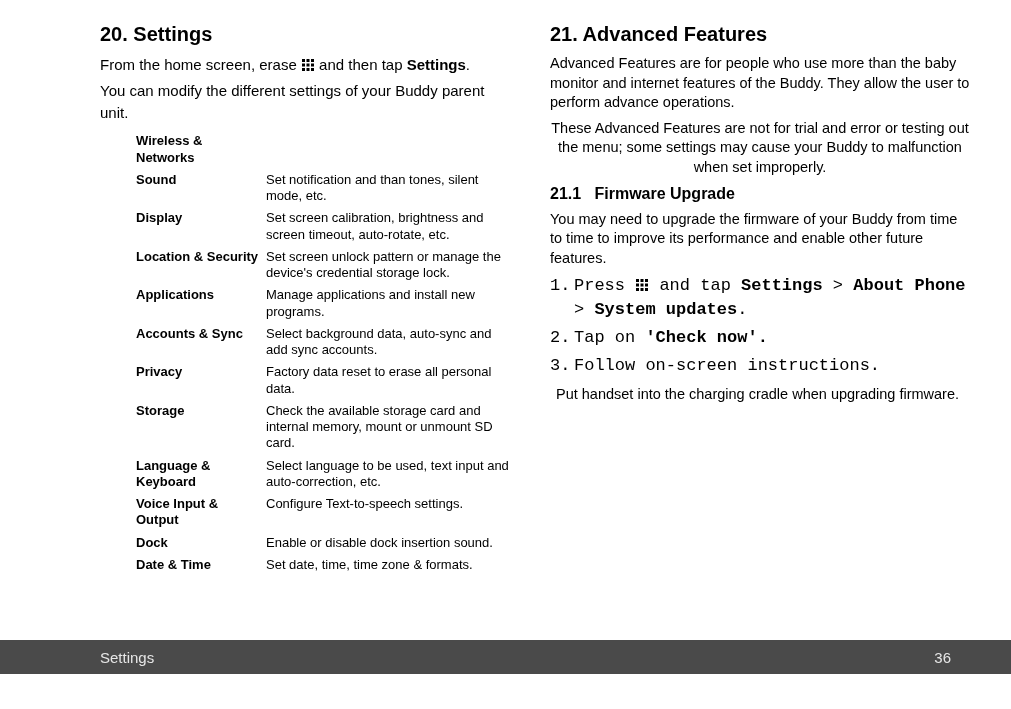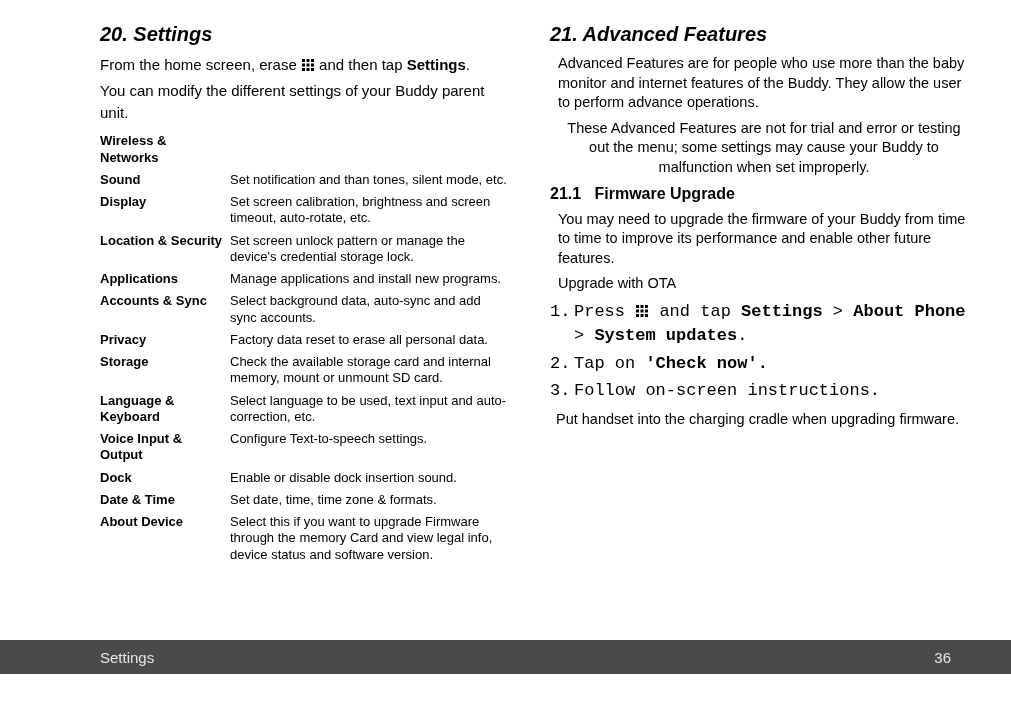--- a/index.html
+++ b/index.html
@@ -19,38 +19,38 @@
     .col {
       flex: 1;
       font-size: 14px;
       line-height: 1.4;
     }
     .col-left { max-width: 410px; }
     .col-right { max-width: 420px; }
     h2.section-title {
       font-size: 20px;
       font-weight: bold;
-      font-style: italic;
       margin-bottom: 6px;
     }
     .intro { font-size: 15px; margin-bottom: 4px; line-height: 1.45; }
     .intro b { font-weight: bold; }
     .table {
       margin-top: 10px;
     }
     .row {
       display: flex;
       margin-bottom: 6px;
     }
     .row .term {
       width: 130px;
       font-weight: bold;
       font-size: 13px;
       line-height: 1.25;
       padding-right: 6px;
+      margin-left: 36px;
     }
     .row .desc {
       flex: 1;
       font-size: 13px;
       line-height: 1.25;
     }
     sup { font-size: 9px; vertical-align: super; }
     .warning-label {
       font-weight: bold;
       font-style: italic;
@@ -60,21 +60,21 @@
       margin-bottom: 10px;
       text-align: center;
     }
     .subheading {
       font-size: 16px;
       font-weight: bold;
       margin-top: 6px;
       margin-bottom: 4px;
     }
     .subnum { display: inline-block; min-width: 40px; }
-    .para { font-size: 14.5px; margin-bottom: 6px; line-height: 1.35; margin-left: 8px;}
+    .para { font-size: 14.5px; margin-bottom: 6px; line-height: 1.35;}
     .list {
       padding-left: 0;
       list-style: none;
       counter-reset: item;
     }
     .list li {
       font-size: 17px;
       margin-bottom: 4px;
       padding-left: 24px;
       position: relative;
@@ -180,38 +180,33 @@
           <div class="desc">Configure Text-to-speech settings.</div>
         </div>
         <div class="row">
           <div class="term">Dock</div>
           <div class="desc">Enable or disable dock insertion sound.</div>
         </div>
         <div class="row">
           <div class="term">Date &amp; Time</div>
           <div class="desc">Set date, time, time zone &amp; formats.</div>
         </div>
-        <div class="row">
-          <div class="term">About Device</div>
-          <div class="desc">Select this if you want to upgrade Firmware through the memory Card and view legal info, device status and software version.</div>
-        </div>
       </div>
   </div>
 
   <div class="col col-right">
     <h2 class="section-title">21. Advanced Features</h2>
     <p class="para">Advanced Features are for people who use more than the baby monitor and internet features of the Buddy. They allow the user to perform advance operations.</p>
     <p class="para warning-body">These Advanced Features are not for trial and error or testing out the menu; some settings may cause your Buddy to malfunction when set improperly.</p>
 
     <p class="subheading">
       <span class="subnum">21.1</span>
       <span>Firmware Upgrade</span>
     </p>
     <p class="para">You may need to upgrade the firmware of your Buddy from time to time to improve its performance and enable other future features.</p>
-    <p class="para">Upgrade with OTA</p>
 
     <ol class="list">
       <li>
         <span>Press </span><span class="grid-icon"><svg viewBox="0 0 12 12">
               <rect x="0" y="0" width="3" height="3" fill="#000"></rect>
               <rect x="4.5" y="0" width="3" height="3" fill="#000"></rect>
               <rect x="9" y="0" width="3" height="3" fill="#000"></rect>
               <rect x="0" y="4.5" width="3" height="3" fill="#000"></rect>
               <rect x="4.5" y="4.5" width="3" height="3" fill="#000"></rect>
               <rect x="9" y="4.5" width="3" height="3" fill="#000"></rect>

